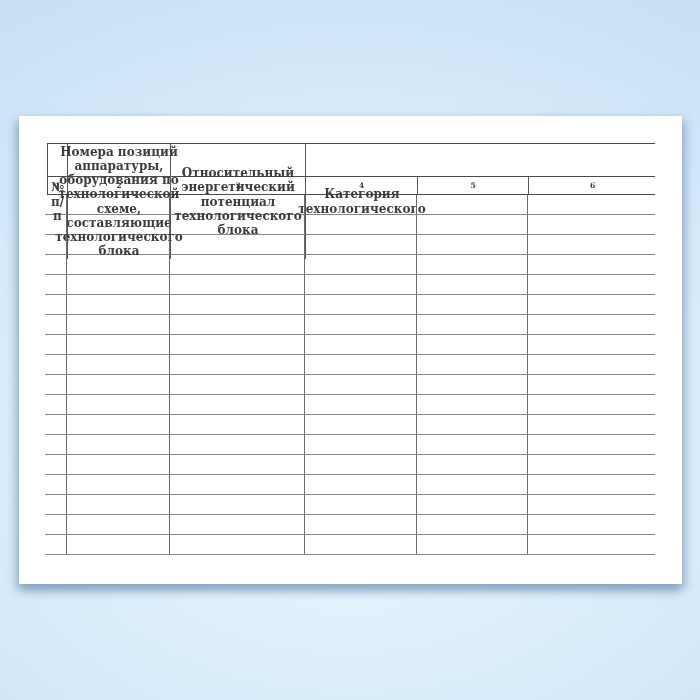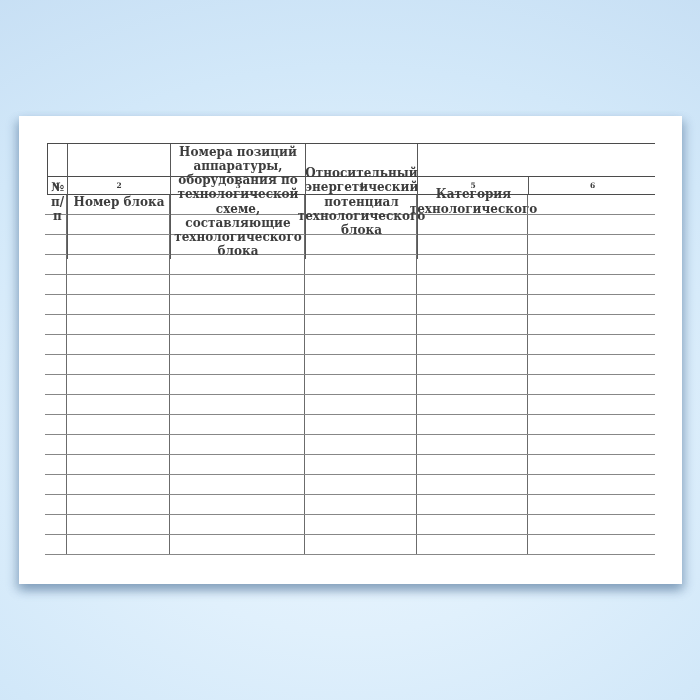--- a/index.html
+++ b/index.html
@@ -87,21 +87,20 @@
 </style>
 </head>
 <body>
 
 <div class="stage">
   <div class="page">
     <div class="doc-table">
 
       <div class="grid-row thead">
         <div class="cell">№ п/п</div>
-        <div class="cell">Номер блока</div>
         <div class="cell">Номера позиций аппаратуры, оборудования по технологической схеме, составляющие технологического блока</div>
         <div class="cell">Относительный энергетический потенциал технологического блока</div>
         <div class="cell">Категория технологического</div>
       </div>
 
       <div class="grid-row numrow">
         <div class="cell">1</div>
         <div class="cell">2</div>
         <div class="cell">3</div>
         <div class="cell">4</div>

